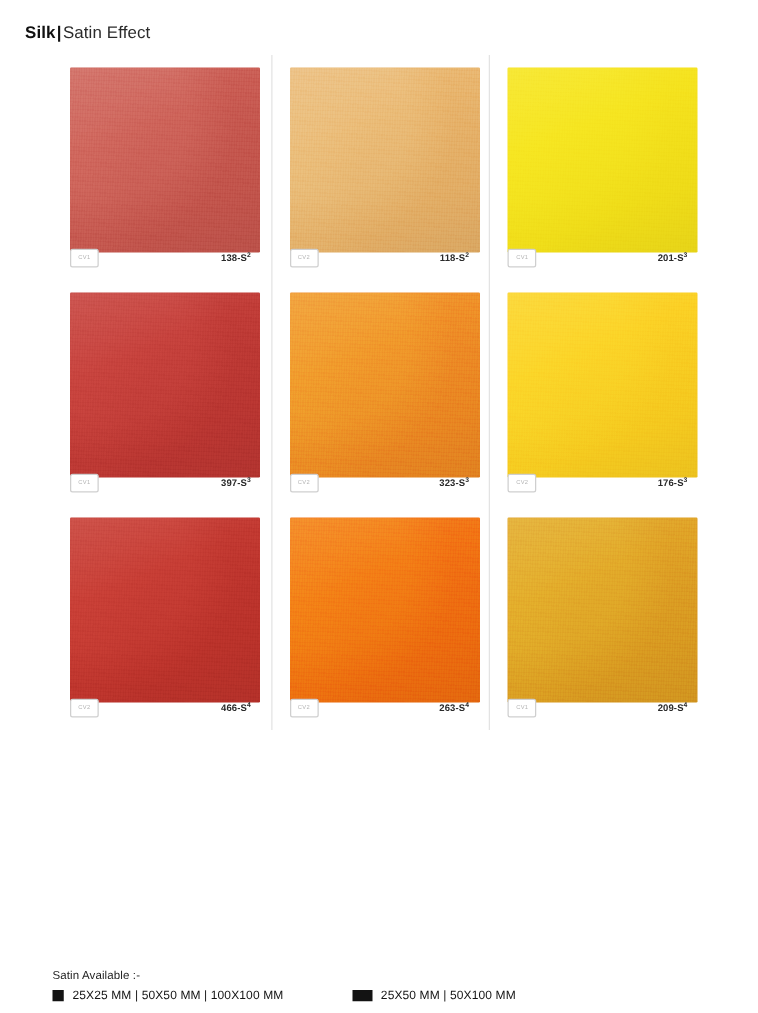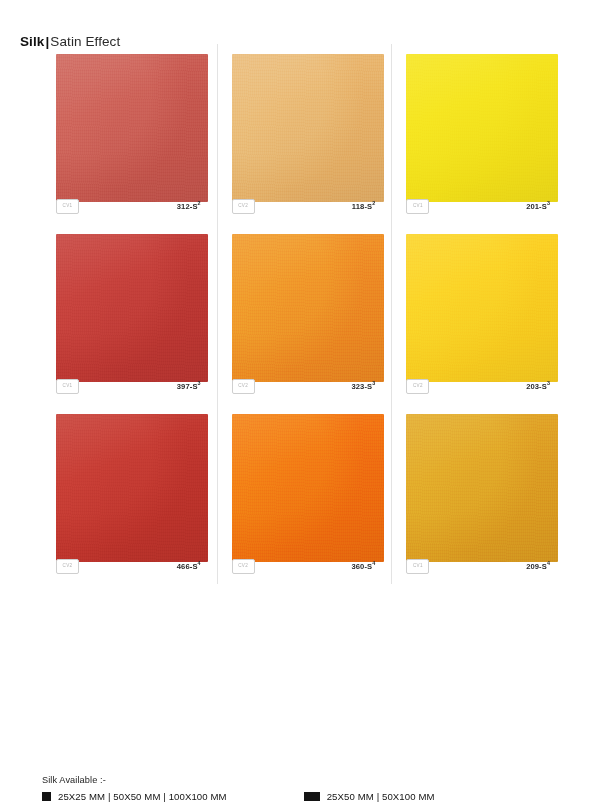--- a/index.html
+++ b/index.html
@@ -13,21 +13,21 @@
     position: relative;
     font-family: "Liberation Sans", sans-serif;
     color: #1a1a1a;
     overflow: hidden;
   }
 
   
   .page-header {
     position: absolute;
     left: 20px;
-    top: 34px;
+    top: 18px;
     font-size: 13.5px;
     letter-spacing: 0.1px;
     white-space: nowrap;
   }
   .title-strong {
     font-weight: bold;
     color: #111111;
   }
   .title-sep {
     font-weight: bold;
@@ -153,21 +153,21 @@
   }
   .size-row {
     display: flex;
   }
   .size-entry {
     display: flex;
     align-items: center;
     white-space: nowrap;
   }
   .size-entry.second {
-    margin-left: 77px;
+    margin-left: 55px;
   }
   .size-chip {
     display: inline-block;
     background: #131313;
     margin-right: 7px;
     flex: 0 0 auto;
   }
   .chip-square { width: 9px; height: 9px; }
   .chip-rect   { width: 16px; height: 9px; }
   .size-text {
@@ -186,21 +186,21 @@
 <div class="swatch-grid">
 
   <div class="grid-col">
 
     <div class="swatch-cell">
       <div class="tile" style="background-color: rgb(200, 88, 79);">
           <span class="tile-sheen"></span>
         </div>
       <div class="cell-footer">
         <span class="cv-badge">CV1</span>
-        <span class="code-label"><span>312-S</span><sup>2</sup></span>
+        <span class="code-label"><span>138-S</span><sup>2</sup></span>
       </div>
     </div>
 
     <div class="swatch-cell">
       <div class="tile" style="background-color: rgb(191, 56, 51);">
           <span class="tile-sheen"></span>
         </div>
       <div class="cell-footer">
         <span class="cv-badge">CV1</span>
         <span class="code-label"><span>397-S</span><sup>3</sup></span>
@@ -240,21 +240,21 @@
         <span class="code-label"><span>323-S</span><sup>3</sup></span>
       </div>
     </div>
 
     <div class="swatch-cell">
       <div class="tile" style="background-color: rgb(242, 112, 15);">
           <span class="tile-sheen"></span>
         </div>
       <div class="cell-footer">
         <span class="cv-badge">CV2</span>
-        <span class="code-label"><span>360-S</span><sup>4</sup></span>
+        <span class="code-label"><span>263-S</span><sup>4</sup></span>
       </div>
     </div>
 
   </div>
 
   <div class="grid-col">
 
     <div class="swatch-cell">
       <div class="tile" style="background-color: rgb(245, 226, 25);">
           <span class="tile-sheen"></span>
@@ -264,40 +264,40 @@
         <span class="code-label"><span>201-S</span><sup>3</sup></span>
       </div>
     </div>
 
     <div class="swatch-cell">
       <div class="tile" style="background-color: rgb(251, 207, 32);">
           <span class="tile-sheen"></span>
         </div>
       <div class="cell-footer">
         <span class="cv-badge">CV2</span>
-        <span class="code-label"><span>203-S</span><sup>3</sup></span>
+        <span class="code-label"><span>176-S</span><sup>3</sup></span>
       </div>
     </div>
 
     <div class="swatch-cell">
       <div class="tile" style="background-color: rgb(223, 160, 34);">
           <span class="tile-sheen"></span>
         </div>
       <div class="cell-footer">
         <span class="cv-badge">CV1</span>
         <span class="code-label"><span>209-S</span><sup>4</sup></span>
       </div>
     </div>
 
   </div>
 
 </div>
 
 <div class="size-footer">
-  <div class="size-heading">Silk Available :-</div>
+  <div class="size-heading">Satin Available :-</div>
   <div class="size-row">
     <div class="size-entry">
       <span class="size-chip chip-square"></span>
       <span class="size-text">25X25 MM | 50X50 MM | 100X100 MM</span>
     </div>
     <div class="size-entry second">
       <span class="size-chip chip-rect"></span>
       <span class="size-text">25X50 MM | 50X100 MM</span>
     </div>
   </div>

